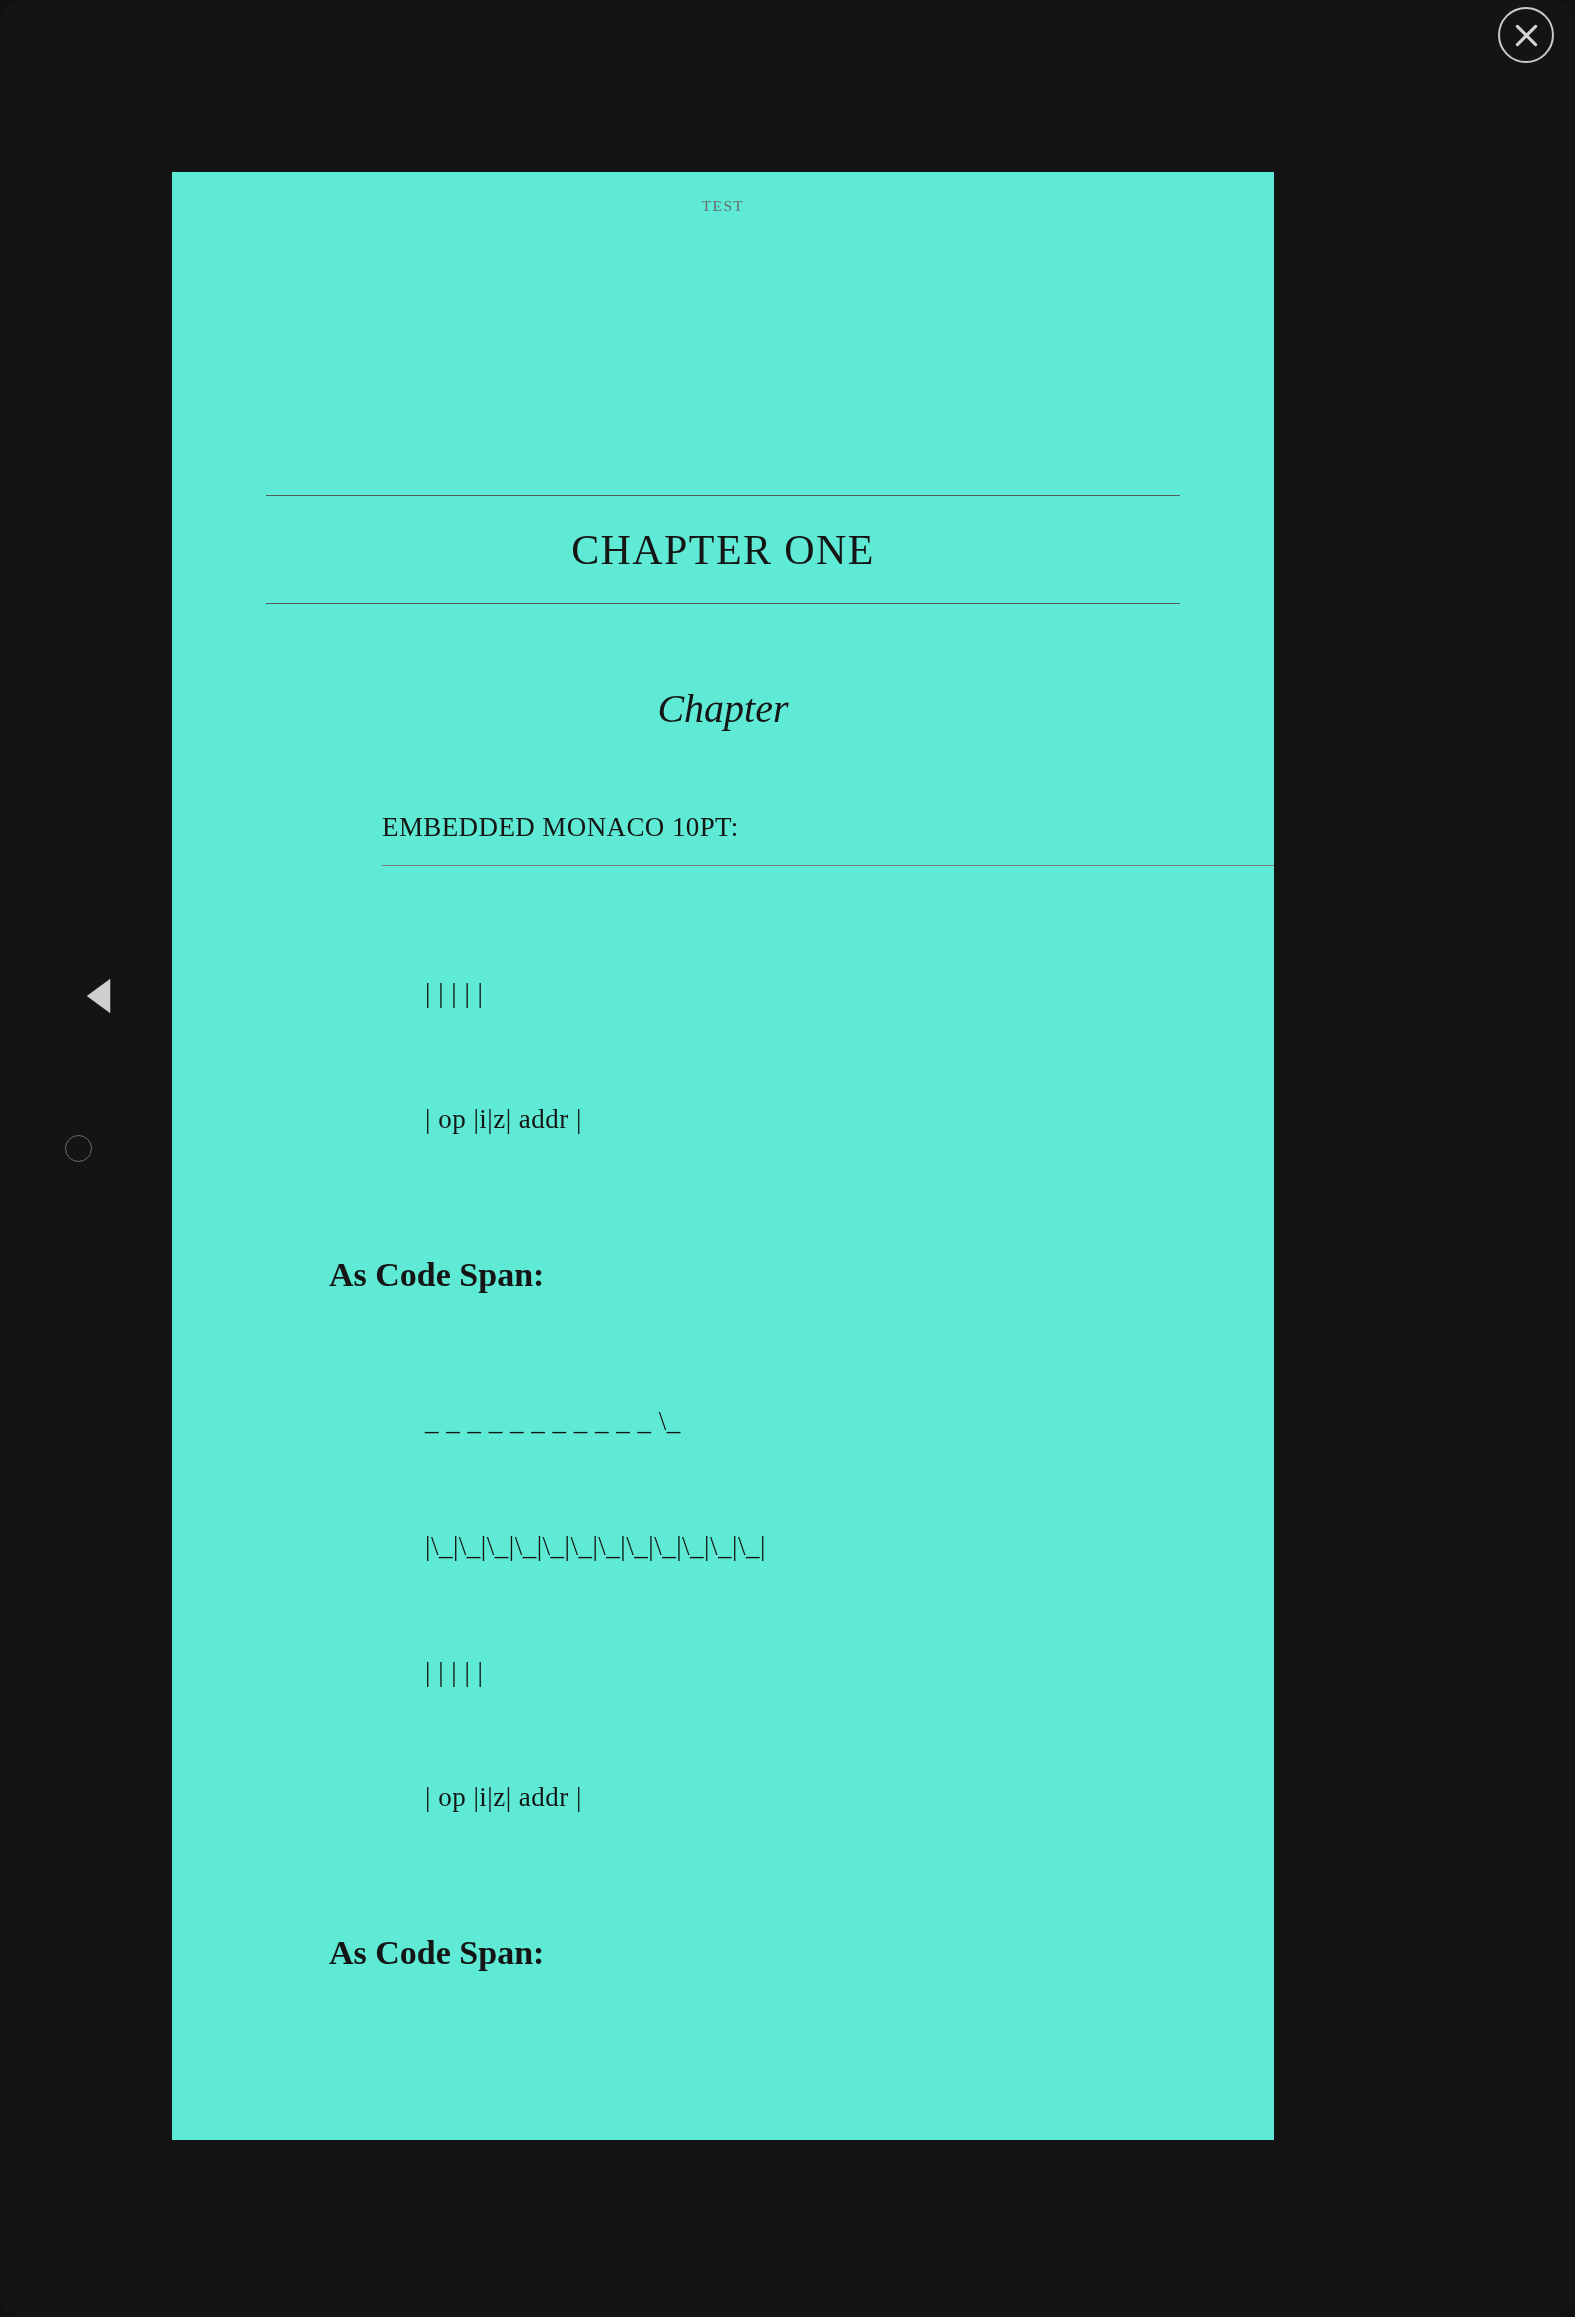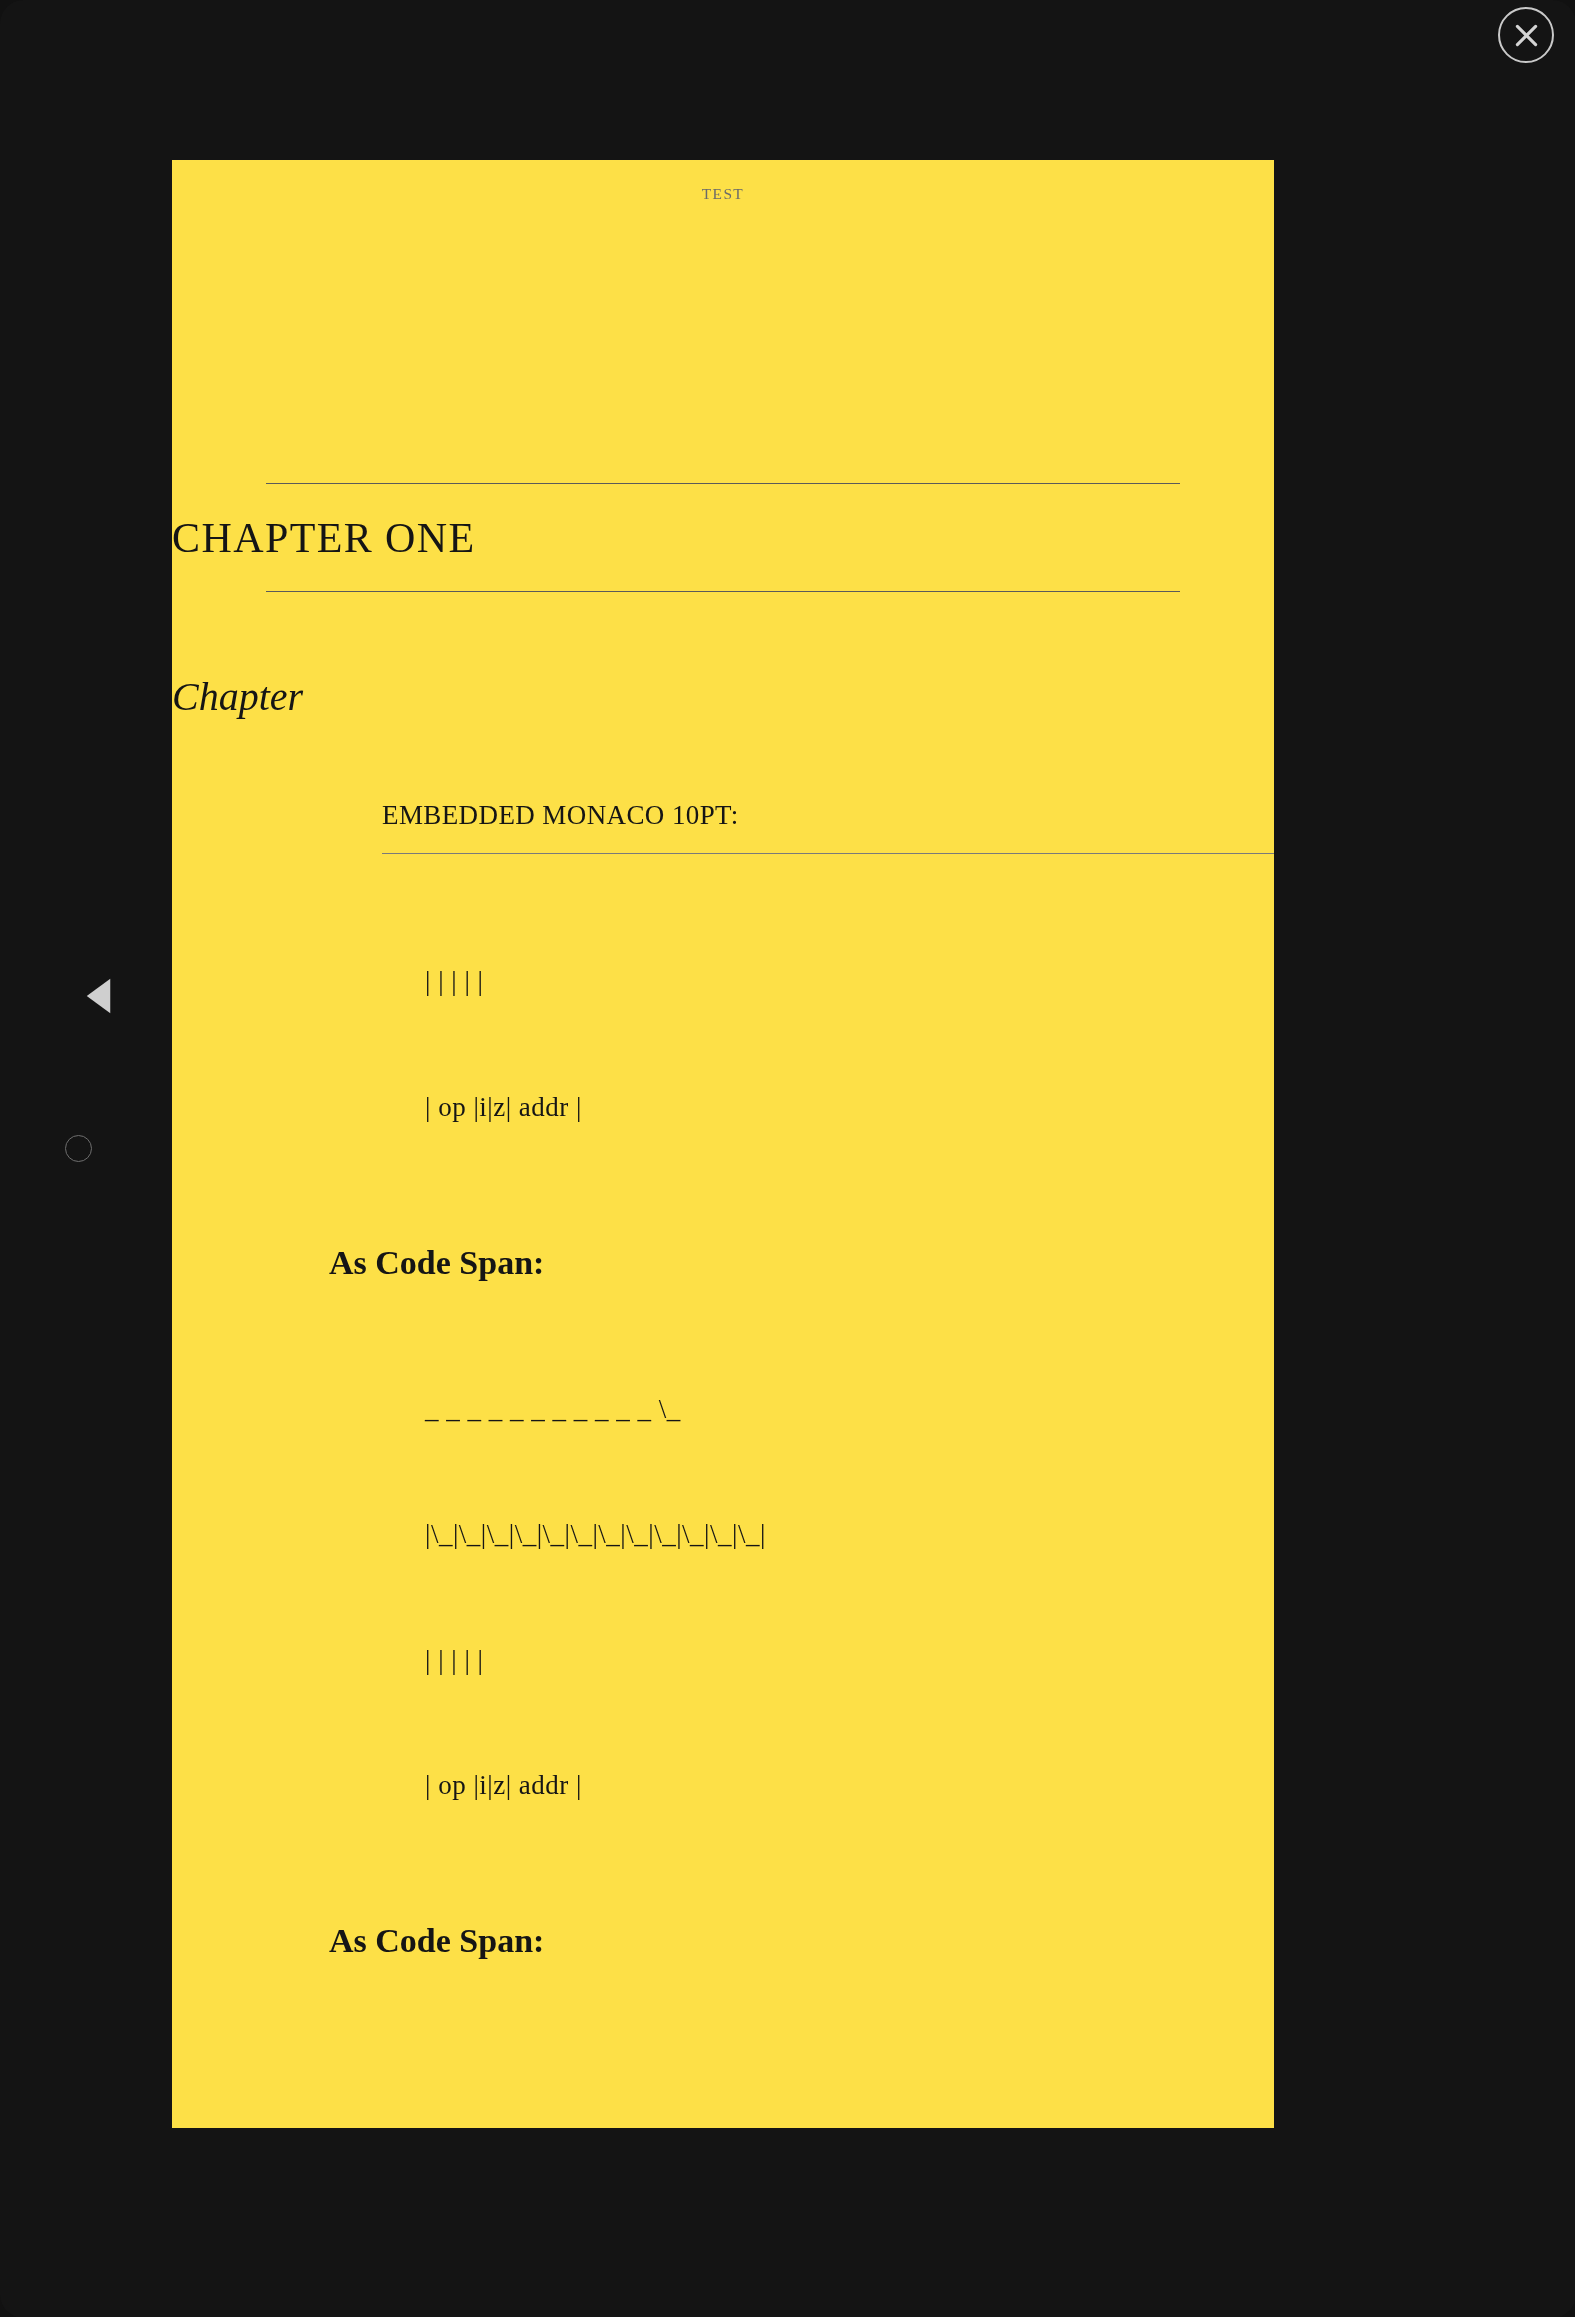--- a/index.html
+++ b/index.html
@@ -69,44 +69,44 @@
     border-radius: 50%;
     border: 1.8px solid #6e6e6e;
     background: transparent;
     cursor: pointer;
   }
 
   
   .page-sheet {
     position: absolute;
     left: 172px;
-    top: 160px;
+    top: 172px;
     width: 1102px;
     height: 1968px;
-    background: #fde047;
+    background: #5eead4;
     color: #151515;
     box-sizing: border-box;
     padding: 0;
     overflow: hidden;
   }
 
   .running-head {
     text-align: center;
     font-size: 15.4px;
     letter-spacing: 1.4px;
     color: #6a6a6a;
     margin-top: 25px;
     font-variant: small-caps;
     text-transform: uppercase;
     font-family: "Liberation Serif", serif;
   }
 
   .chapter-block {
     margin-top: 280px;
-    text-align: left;
+    text-align: center;
   }
   .chapter-rule {
     width: 914px;
     height: 0.9px;
     background: #5a5a5a;
     margin: 0 auto;
   }
   .chapter-number {
     font-size: 42px;
     letter-spacing: 1.4px;

